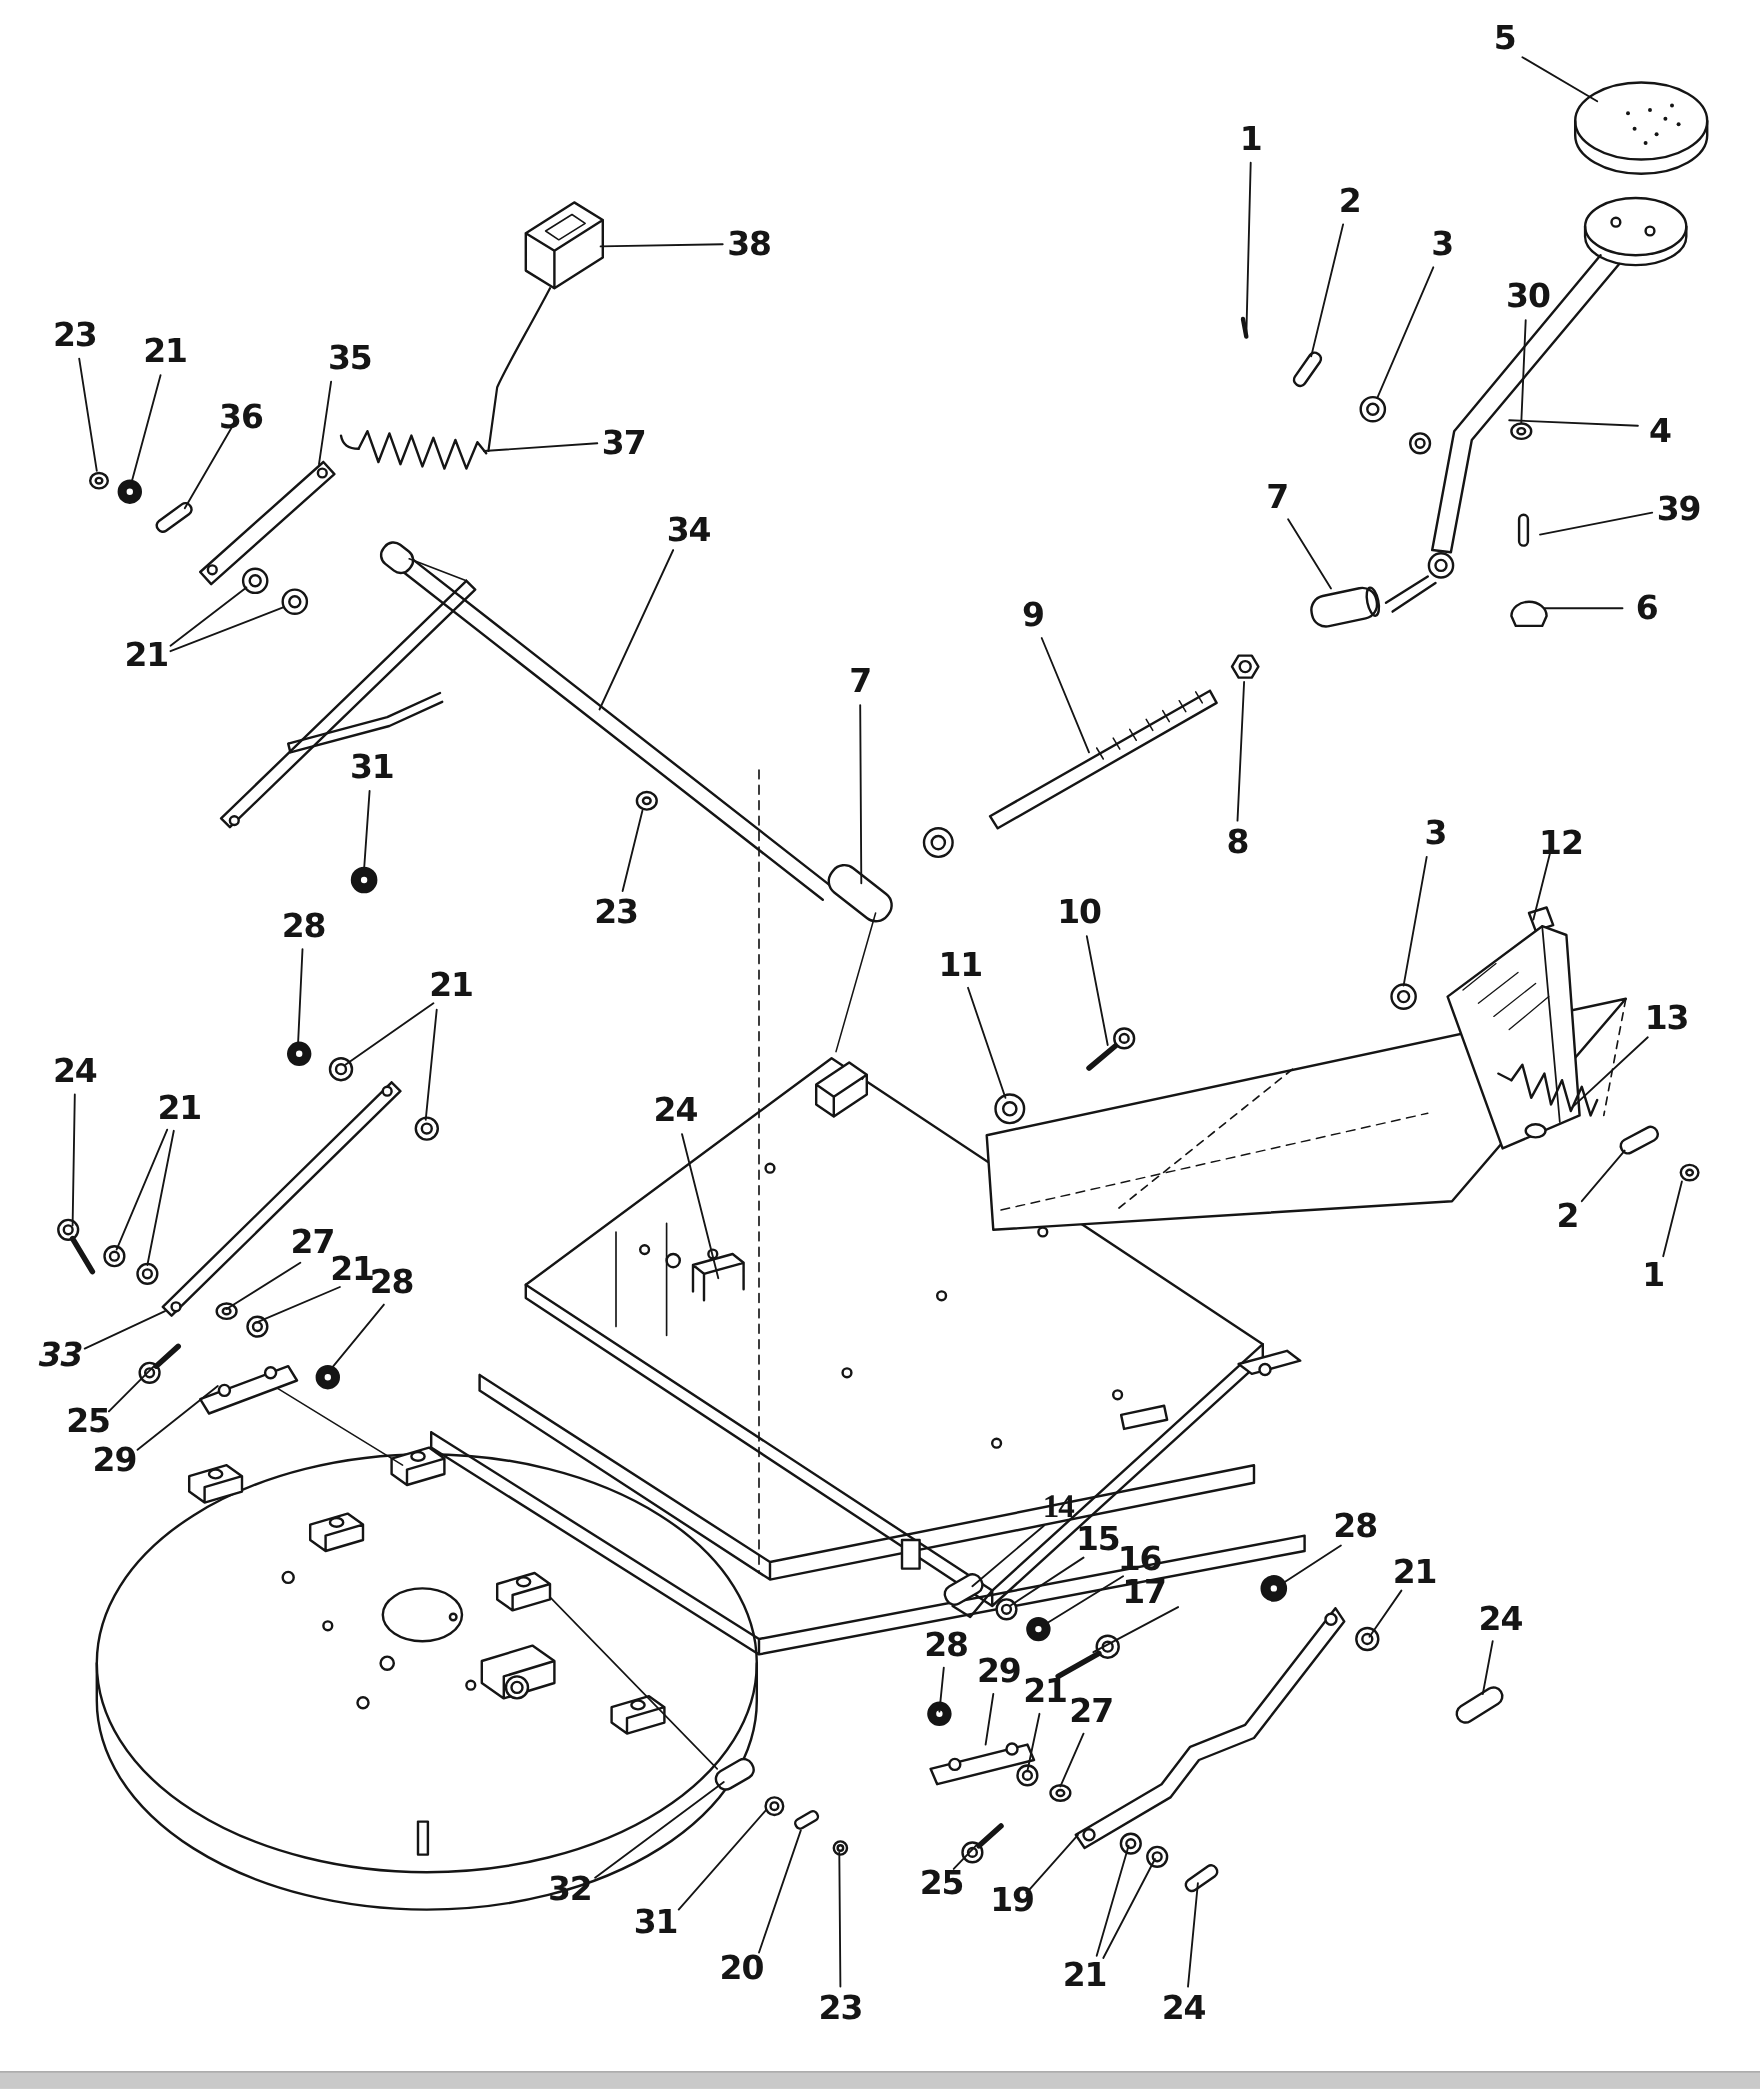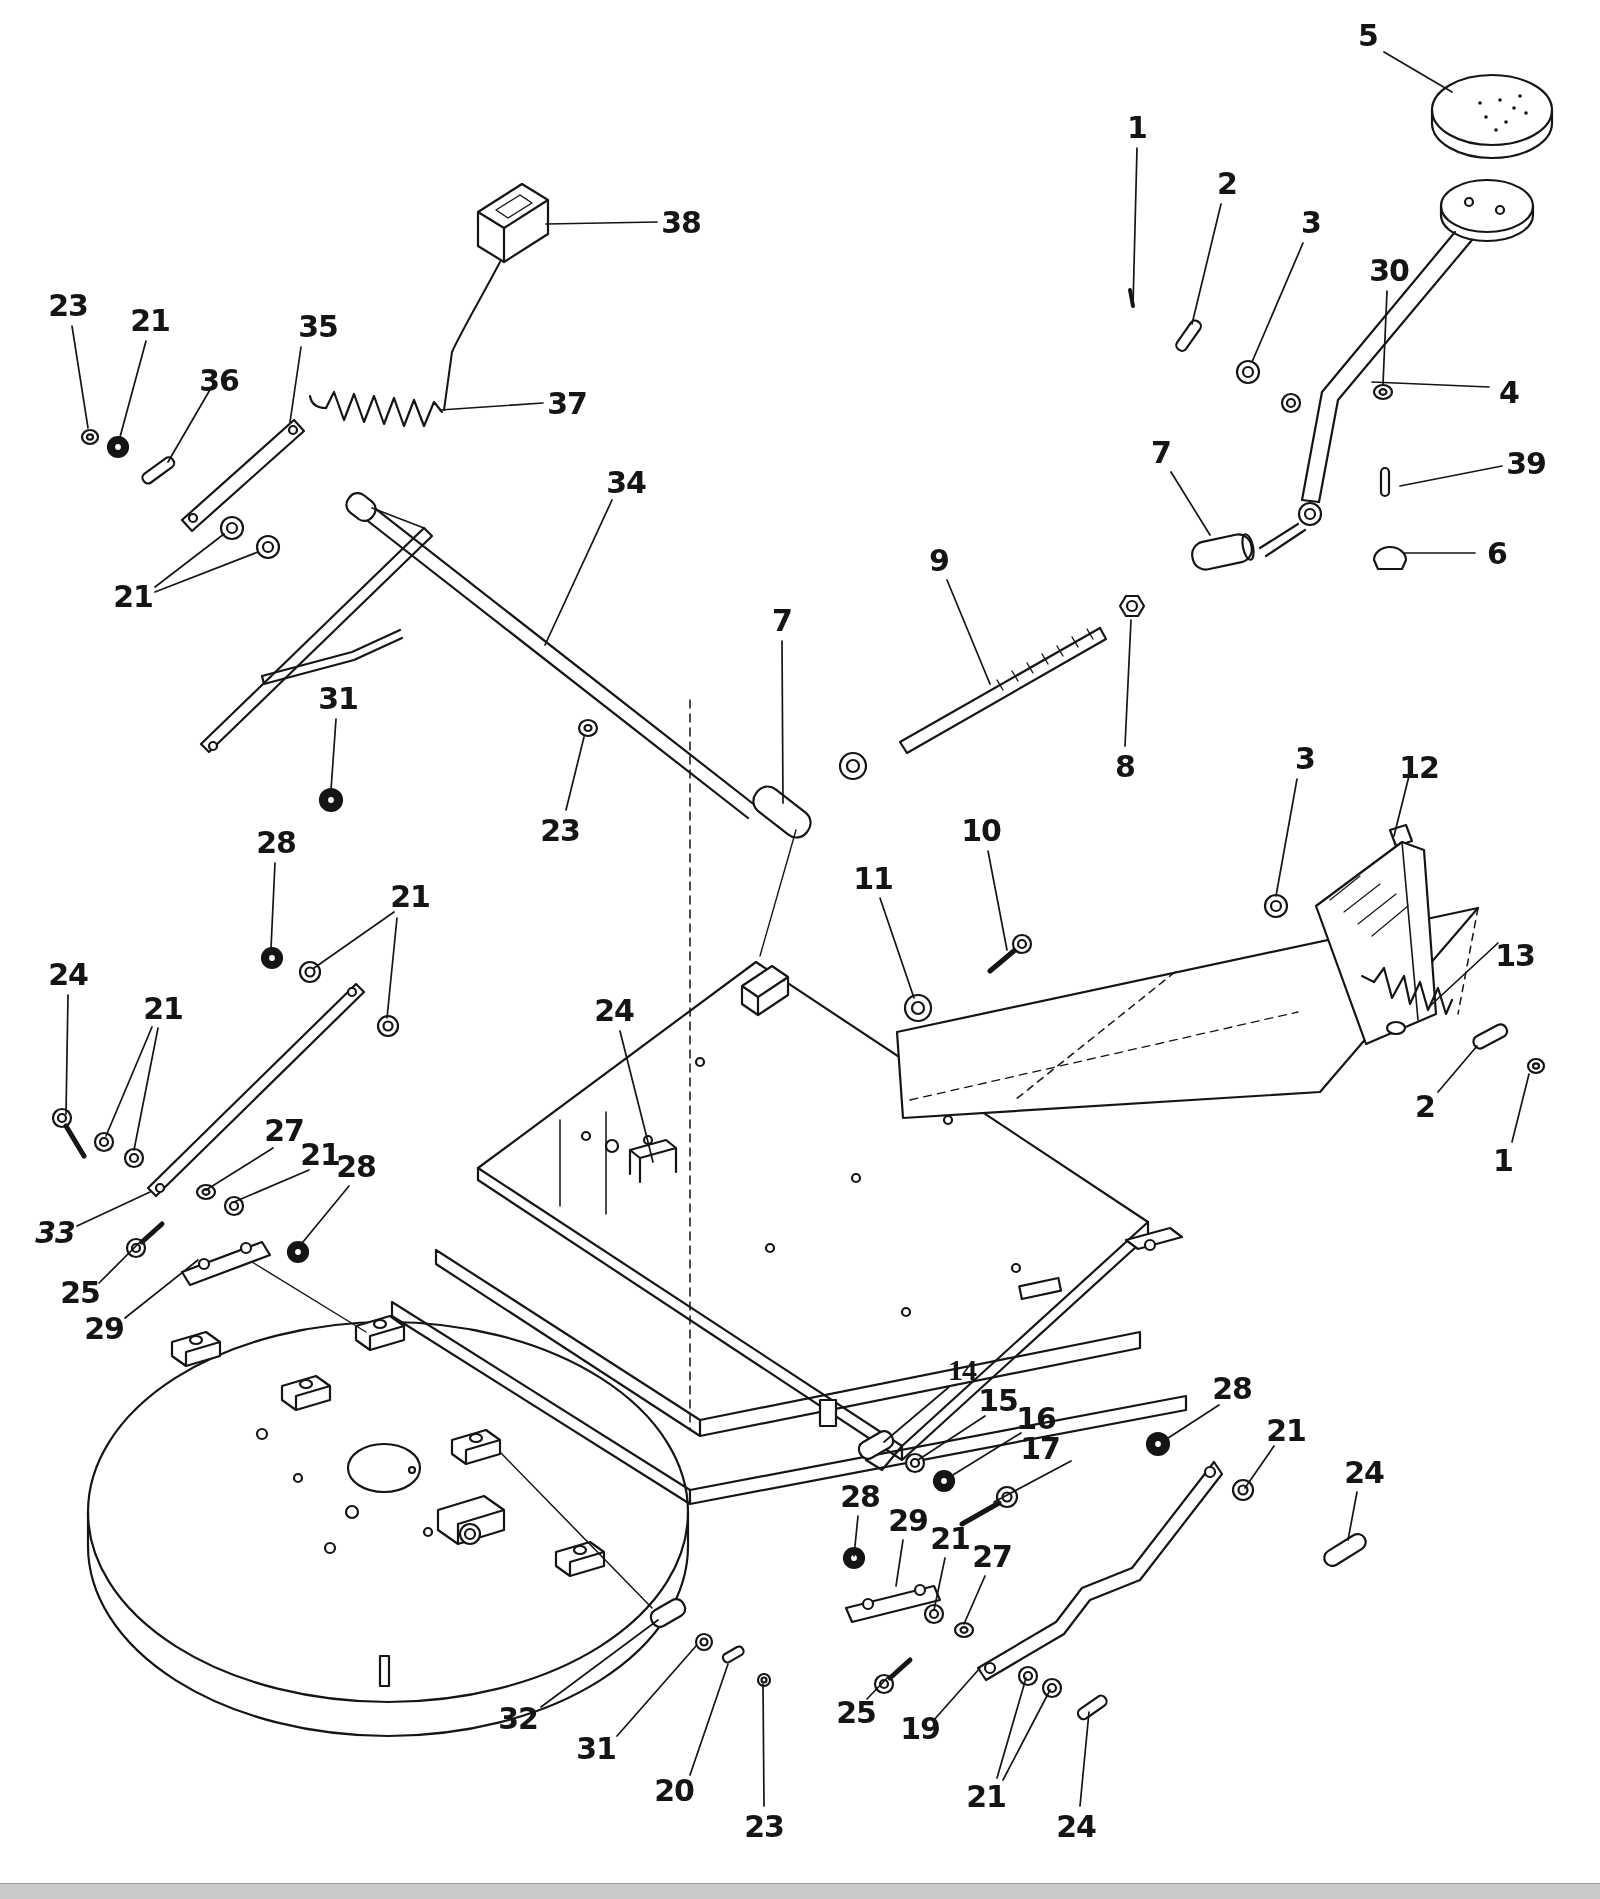--- a/index.html
+++ b/index.html
@@ -372,21 +372,21 @@
       <span class="callout" style="left: 150px; top: 320px;">21</span>
       <span class="callout" style="left: 133px; top: 596px;">21</span>
       <span class="callout" style="left: 626px; top: 482px;">34</span>
       <span class="callout" style="left: 338px; top: 698px;">31</span>
       <span class="callout" style="left: 560px; top: 830px;">23</span>
       <span class="callout" style="left: 782px; top: 620px;">7</span>
       <span class="callout" style="left: 873px; top: 878px;">11</span>
       <span class="callout" style="left: 981px; top: 830px;">10</span>
       <span class="callout" style="left: 1305px; top: 758px;">3</span>
       <span class="callout" style="left: 1419px; top: 752px; margin-top: 15px;">12</span>
-      <span class="callout" style="left: 1515px; top: 926px; margin-top: 29px;">13</span>
+      <span class="callout" style="left: 1515px; top: 926px;">13</span>
       <span class="callout" style="left: 1425px; top: 1106px;">2</span>
       <span class="callout" style="left: 1503px; top: 1160px;">1</span>
       <span class="callout" style="left: 276px; top: 842px;">28</span>
       <span class="callout" style="left: 410px; top: 896px;">21</span>
       <span class="callout" style="left: 68px; top: 974px;">24</span>
       <span class="callout" style="left: 163px; top: 1008px;">21</span>
       <span class="callout" style="left: 55px; top: 1232px; font-style: italic;">33</span>
       <span class="callout" style="left: 284px; top: 1130px;">27</span>
       <span class="callout" style="left: 320px; top: 1154px;">21</span>
       <span class="callout" style="left: 356px; top: 1166px;">28</span>

